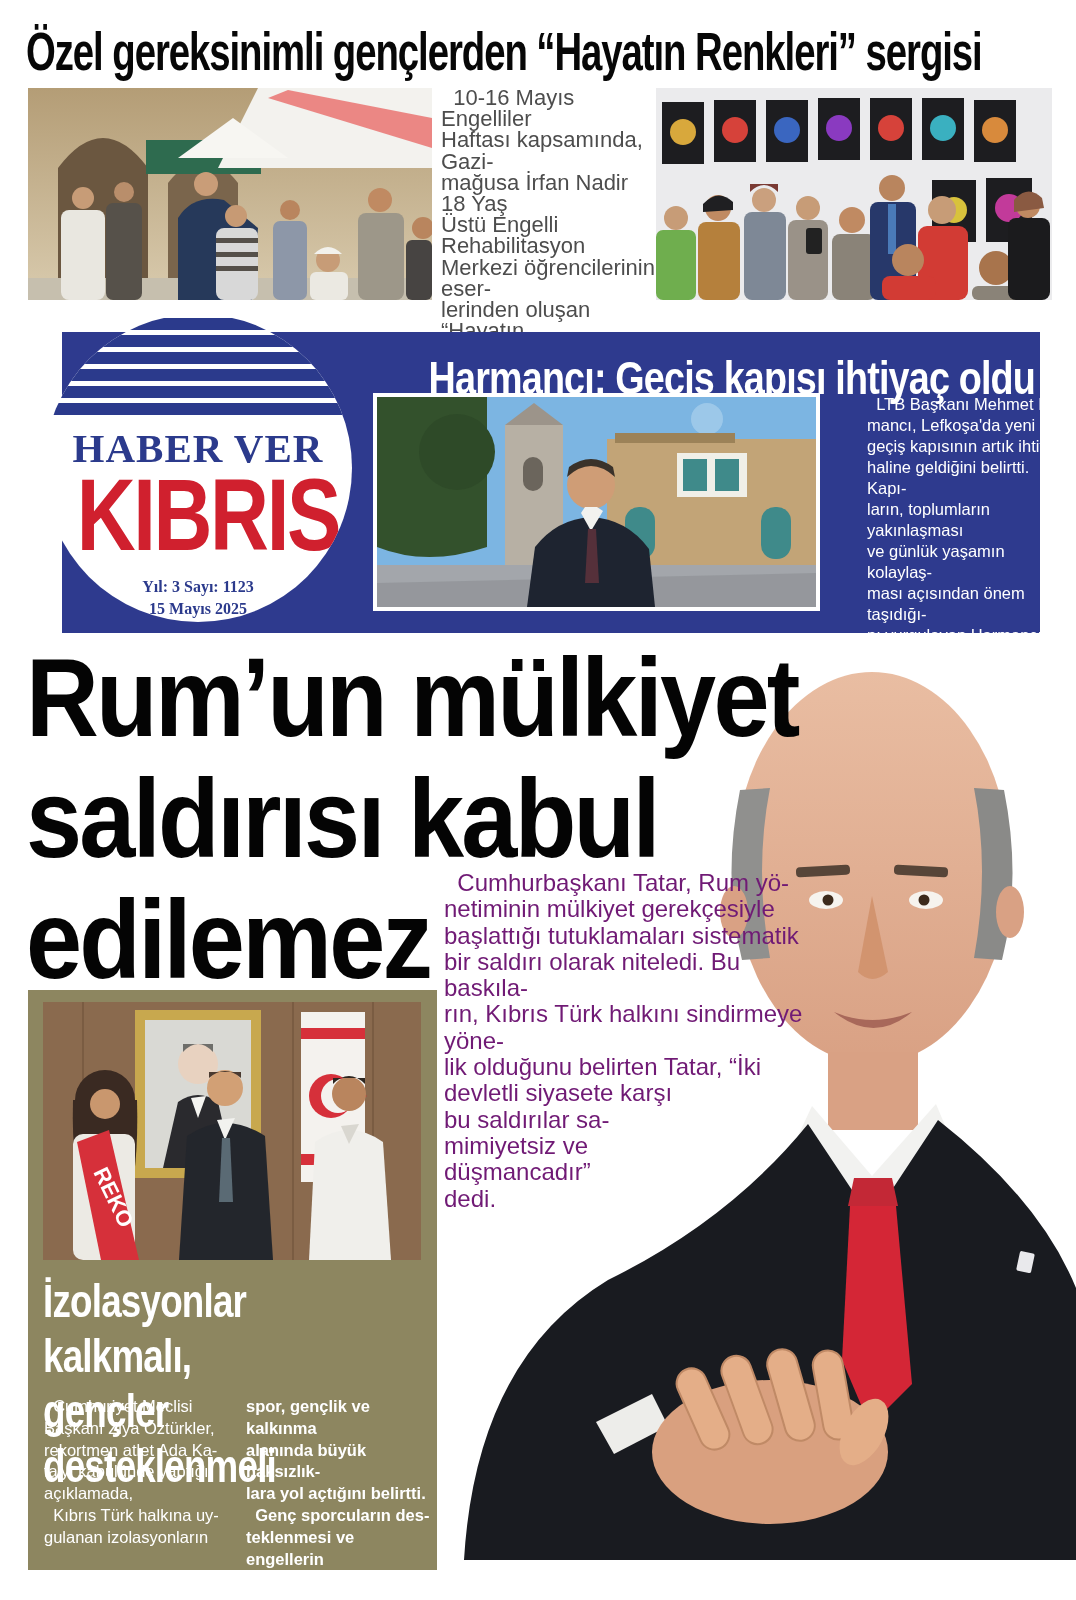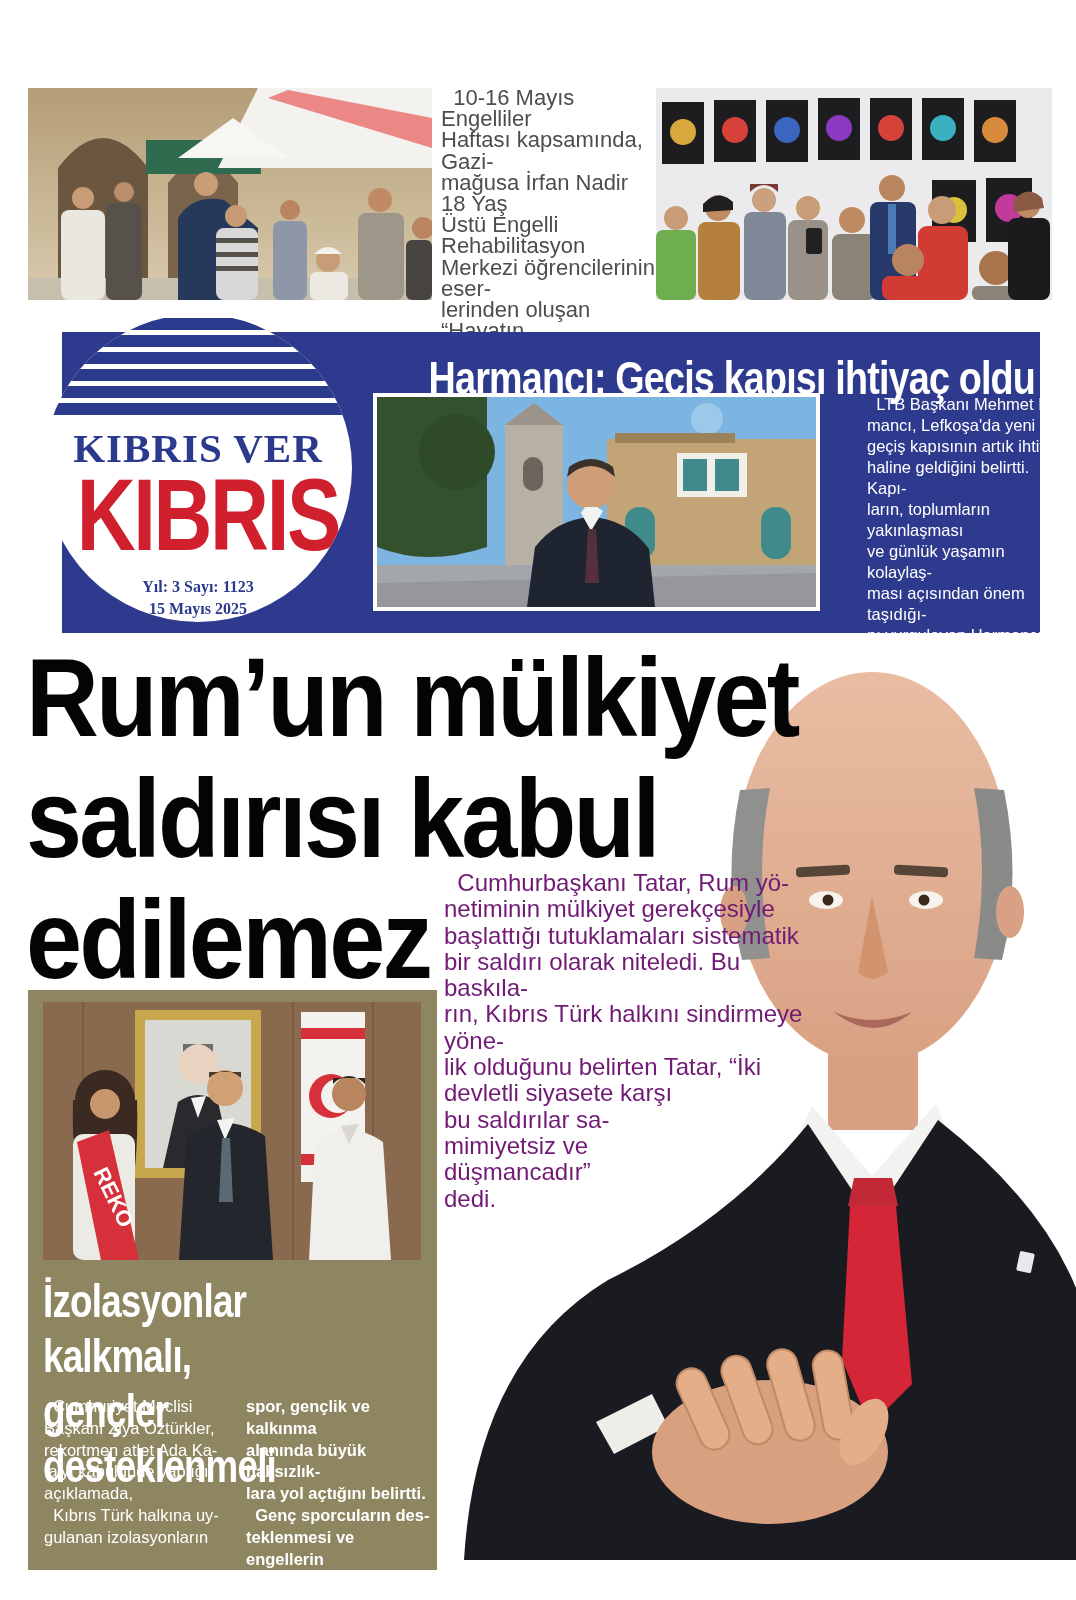--- a/index.html
+++ b/index.html
@@ -58,20 +58,23 @@
   .olive-hl .cond{transform:scaleX(.8);}
   .olive-col{top:406px;font-size:16.5px;line-height:21.8px;color:#fff;}
   .olive-col1{left:16px;width:202px;}
   .olive-col2{left:218px;width:188px;font-weight:bold;}
 </style>
 </head>
 <body>
 
 <div id="page">
 
+  <div class="abs top-headline">
+    <span class="cond">Özel gereksinimli gençlerden “Hayatın Renkleri” sergisi</span>
+  </div>
 
   <svg class="abs photo-a" viewBox="0 0 404 212">
     <rect width="404" height="212" fill="#c8b48e"></rect>
     <rect width="404" height="212" fill="url(#stoneg)"></rect>
     <defs>
       <linearGradient id="stoneg" x1="0" y1="0" x2="0" y2="1">
         <stop offset="0" stop-color="#b49d76"></stop>
           <stop offset="1" stop-color="#d9cbae"></stop>
       </linearGradient>
     </defs>
@@ -208,21 +211,21 @@
 
   <div class="abs logo">
     <div>
       <div class="stripe" style="top:4px"></div>
         <div class="stripe" style="top:21px"></div>
       <div class="stripe" style="top:38px"></div>
         <div class="stripe" style="top:55px"></div>
       <div class="stripe" style="top:72px"></div>
         <div class="stripe" style="top:89px"></div>
     </div>
-    <div class="logo-name1">KIBRIS VER</div>
+    <div class="logo-name1">HABER VER</div>
     <div class="logo-name2">
       <span class="cond">KIBRIS</span>
     </div>
     <div class="logo-issue">Yıl: 3   Sayı: 1123</div>
     <div class="logo-date">15 Mayıs 2025</div>
   </div>
 
   <div class="abs hl hl1">
     <span class="cond">Rum’un mülkiyet</span></div>
   <div class="abs hl hl2">

